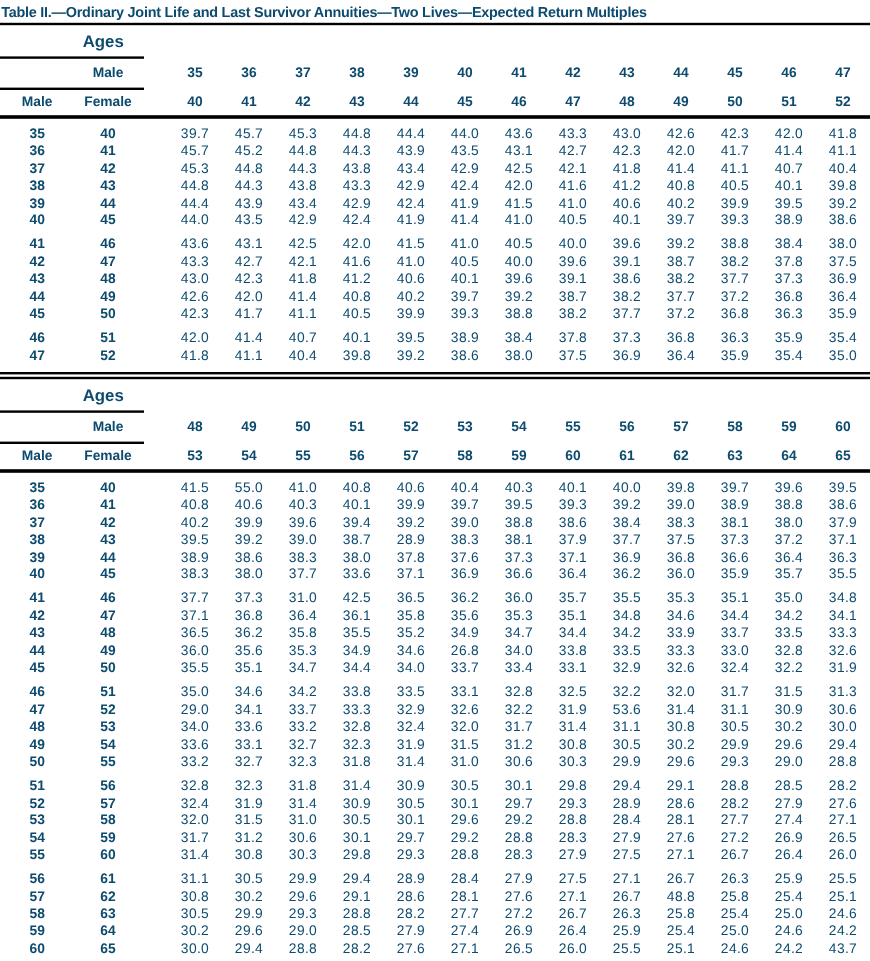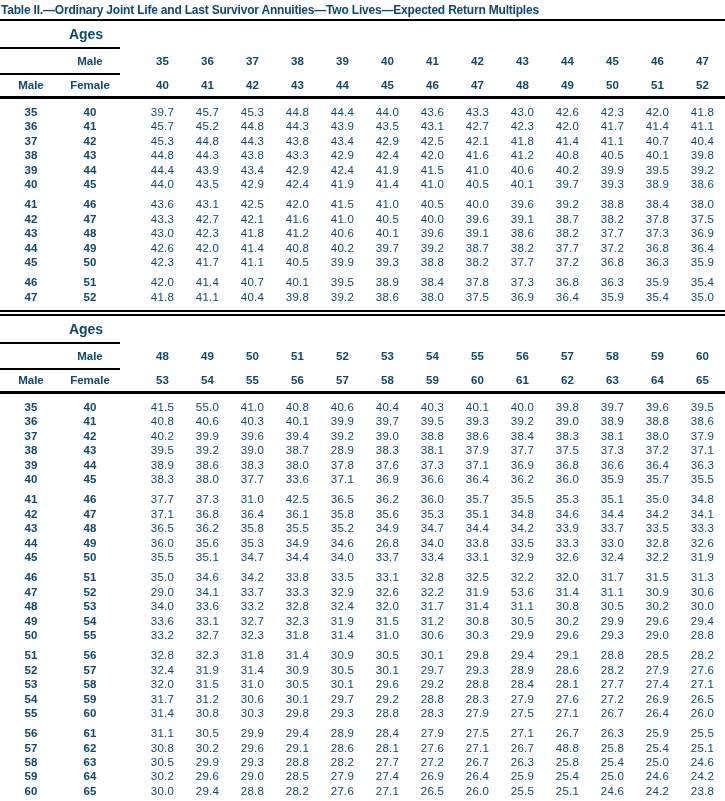--- a/index.html
+++ b/index.html
@@ -838,18 +838,18 @@
             <span class="cell">28.8</span>
             <span class="cell">28.2</span>
             <span class="cell">27.6</span>
             <span class="cell">27.1</span>
             <span class="cell">26.5</span>
             <span class="cell">26.0</span>
             <span class="cell">25.5</span>
             <span class="cell">25.1</span>
             <span class="cell">24.6</span>
             <span class="cell">24.2</span>
-            <span class="cell">23.8</span>
+            <span class="cell">43.7</span>
           </div>
         </div>
       </div>
   </section>
 </div>
 
 </body></html>

